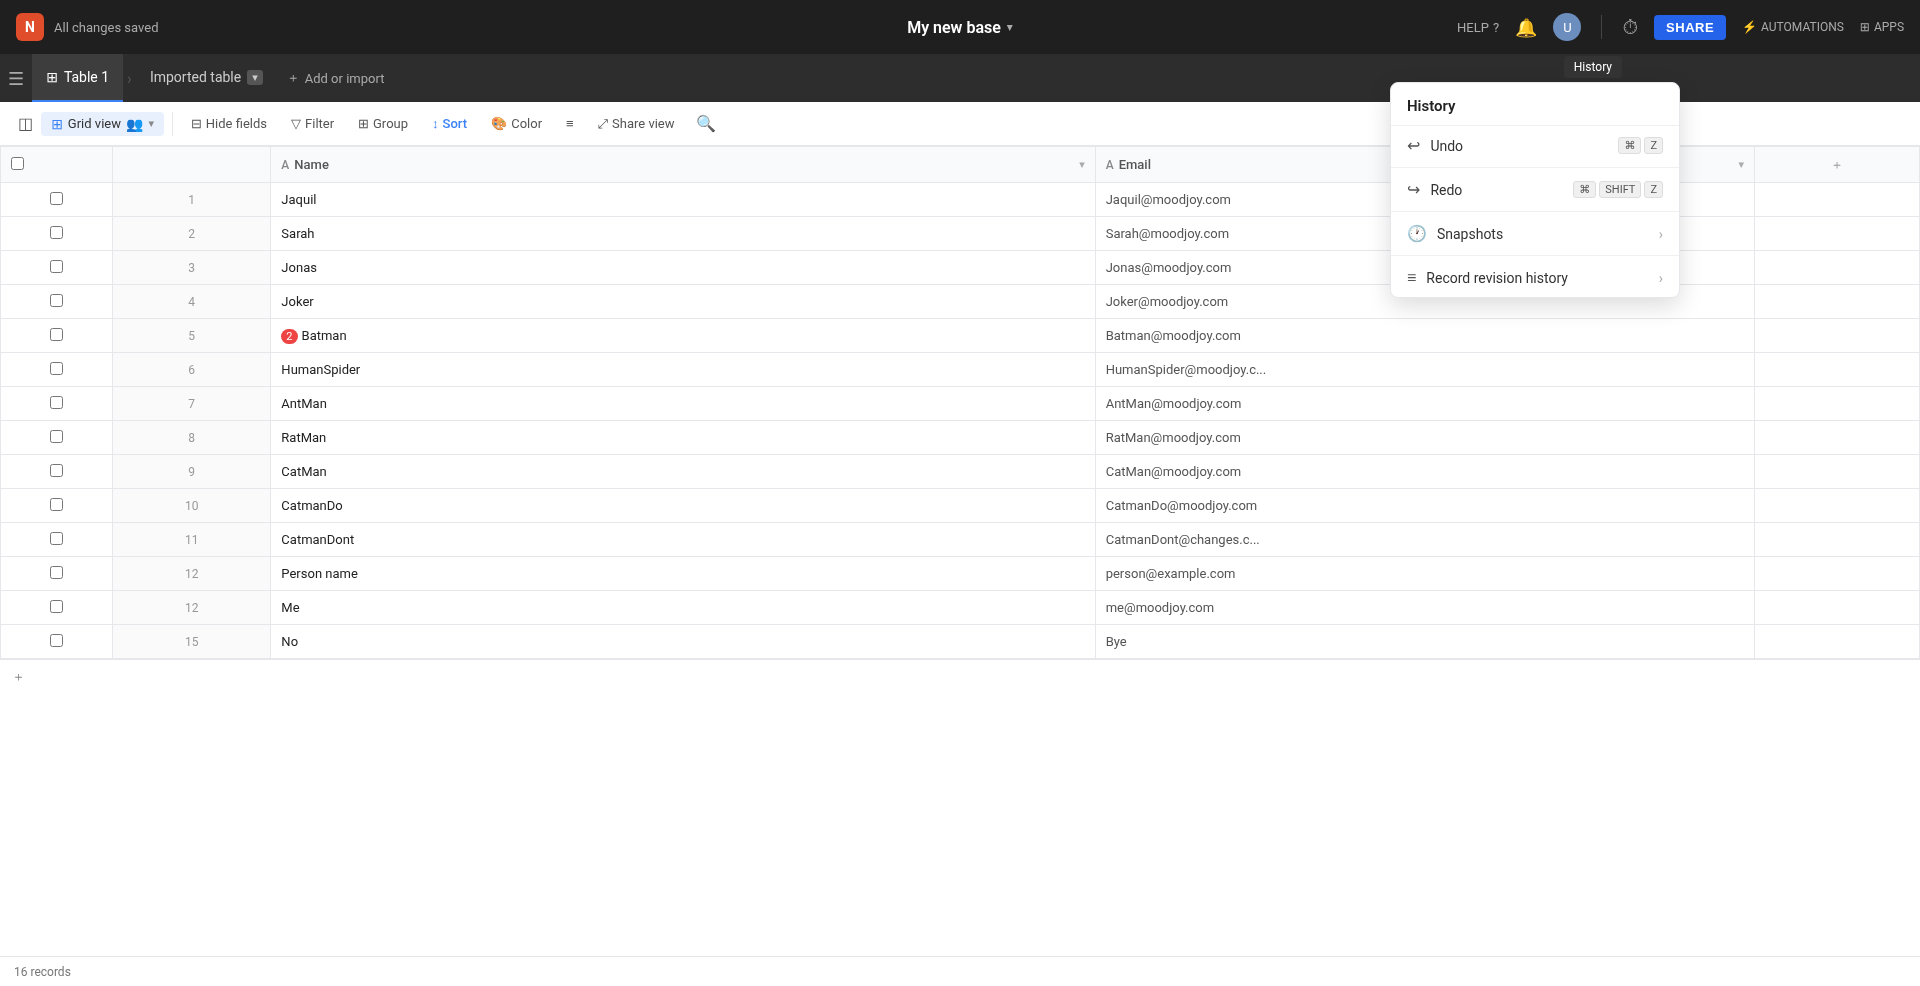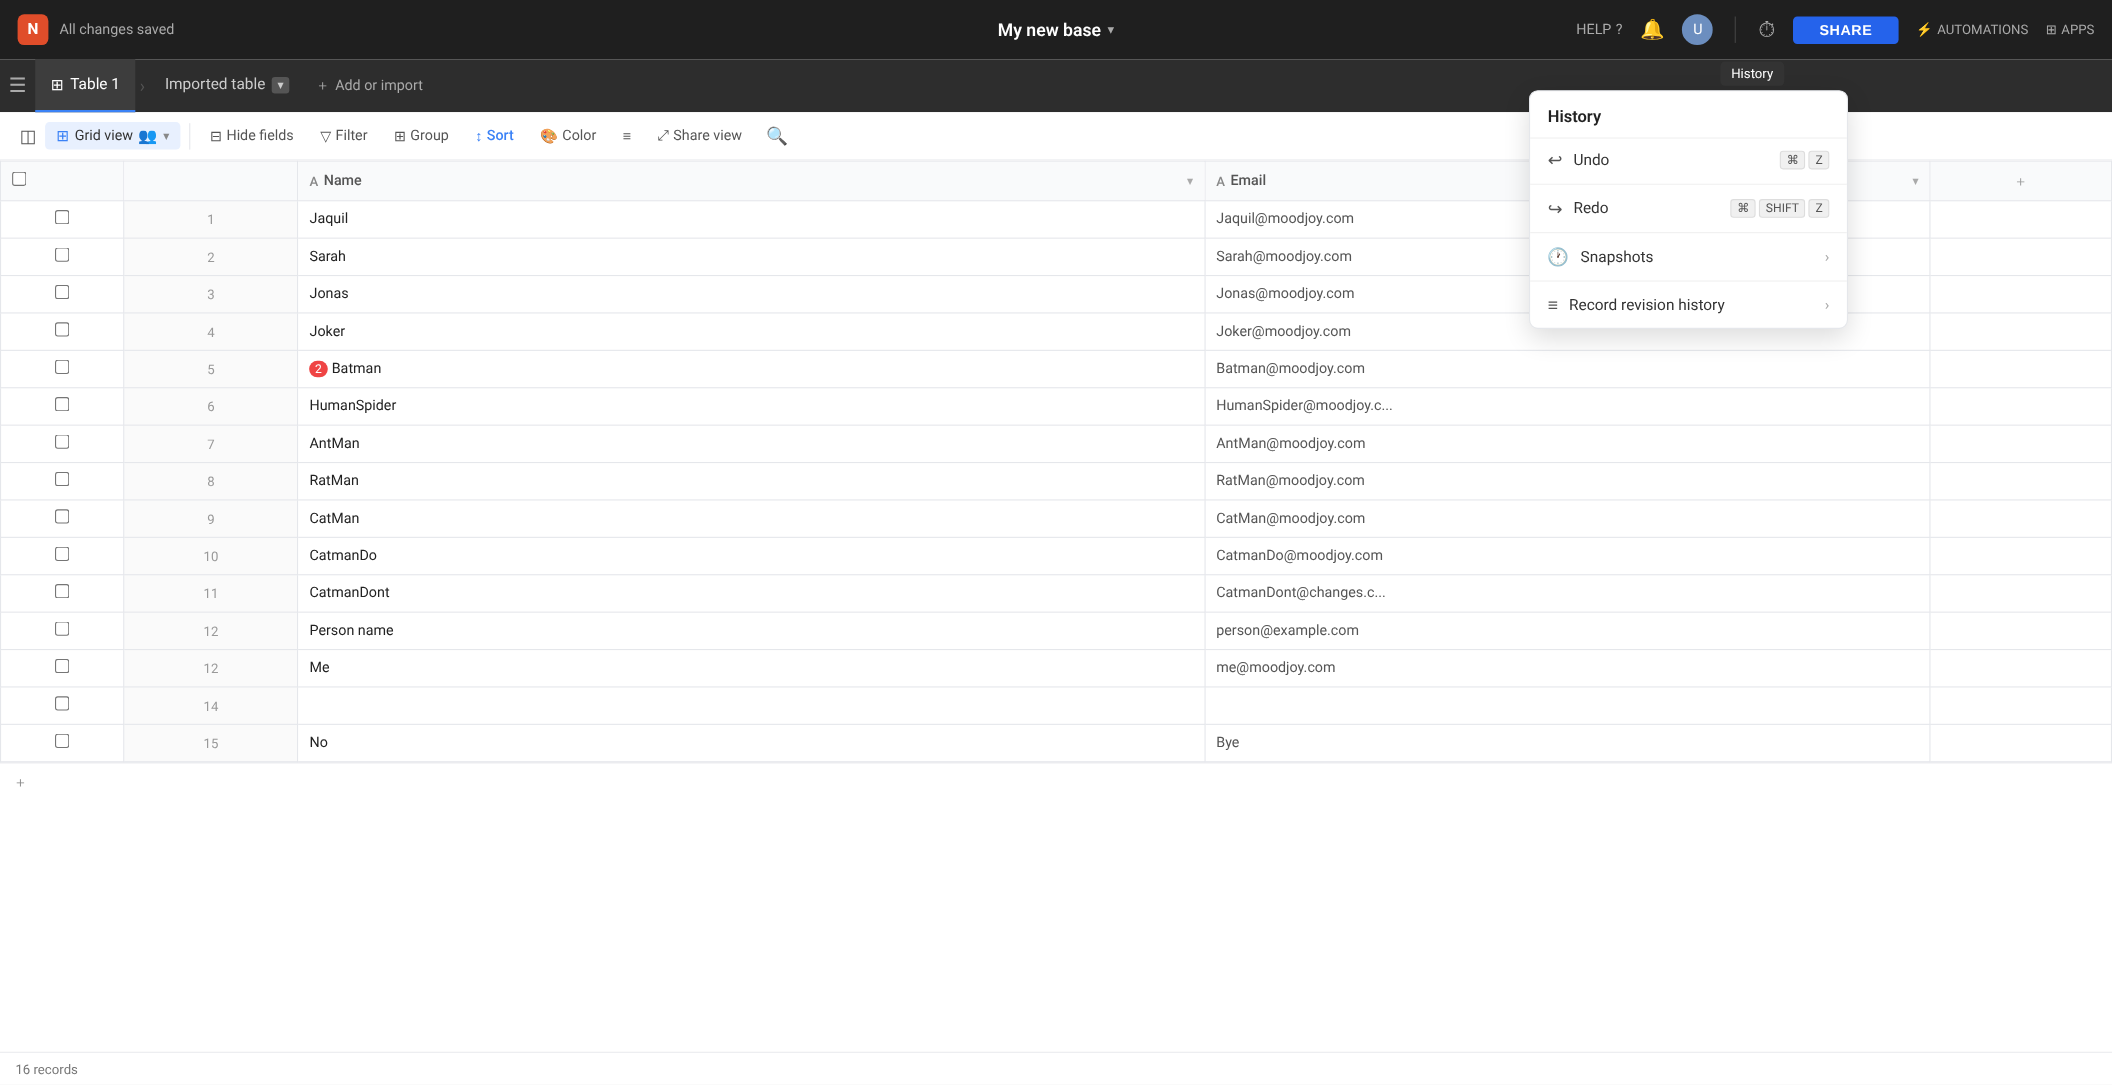--- a/index.html
+++ b/index.html
@@ -19,21 +19,21 @@
     .top-bar-left { display: flex; align-items: center; gap: 10px; }
     .app-logo { width: 28px; height: 28px; background: #e04d2a; border-radius: 6px; display: flex; align-items: center; justify-content: center; color: #fff; font-weight: bold; font-size: 14px; flex-shrink: 0; }
     .all-changes { font-size: 13px; color: #aaa; }
     .top-bar-center { position: absolute; left: 50%; transform: translateX(-50%); display: flex; align-items: center; gap: 6px; }
     .base-name { font-size: 16px; font-weight: 600; color: #fff; }
     .chevron-down { color: #aaa; font-size: 12px; }
     .top-bar-right { margin-left: auto; display: flex; align-items: center; gap: 16px; }
     .help-btn { font-size: 13px; color: #aaa; display: flex; align-items: center; gap: 4px; cursor: pointer; }
     .icon-btn { color: #aaa; cursor: pointer; font-size: 18px; position: relative; }
     .avatar { width: 28px; height: 28px; border-radius: 50%; background: #6c8ebf; display: flex; align-items: center; justify-content: center; color: #fff; font-size: 13px; cursor: pointer; }
-    .share-btn { background: #2563eb; color: #fff; border: none; border-radius: 4px; padding: 5px 24px; font-size: 13px; font-weight: 600; cursor: pointer; letter-spacing: 0.5px; }
+    .share-btn { background: #2563eb; color: #fff; border: none; border-radius: 4px; padding: 5px 12px; font-size: 13px; font-weight: 600; cursor: pointer; letter-spacing: 0.5px; }
     .automations-btn, .apps-btn { font-size: 12px; color: #aaa; cursor: pointer; display: flex; align-items: center; gap: 4px; }
     .history-icon-btn { position: relative; cursor: pointer; color: #aaa; font-size: 18px; }
 
     
     .tab-bar {
       background: #2d2d2d;
       height: 48px;
       display: flex;
       align-items: center;
       padding: 0 8px;
@@ -453,27 +453,20 @@
           </tr>
           <tr>
             <td class="check-cell"><input type="checkbox" style=""></td>
             <td class="row-num">12</td>
             <td>Me</td>
             <td class="email-cell">me@moodjoy.com</td>
             <td></td>
           </tr>
           <tr>
             <td class="check-cell"><input type="checkbox" style=""></td>
-            <td class="row-num">14</td>
-            <td></td>
-            <td class="email-cell"></td>
-            <td></td>
-          </tr>
-          <tr>
-            <td class="check-cell"><input type="checkbox" style=""></td>
             <td class="row-num">15</td>
             <td>No</td>
             <td class="email-cell">Bye</td>
             <td></td>
           </tr>
         </tbody>
     </table>
     <div class="add-row-btn">
       <span>＋</span>
     </div>

